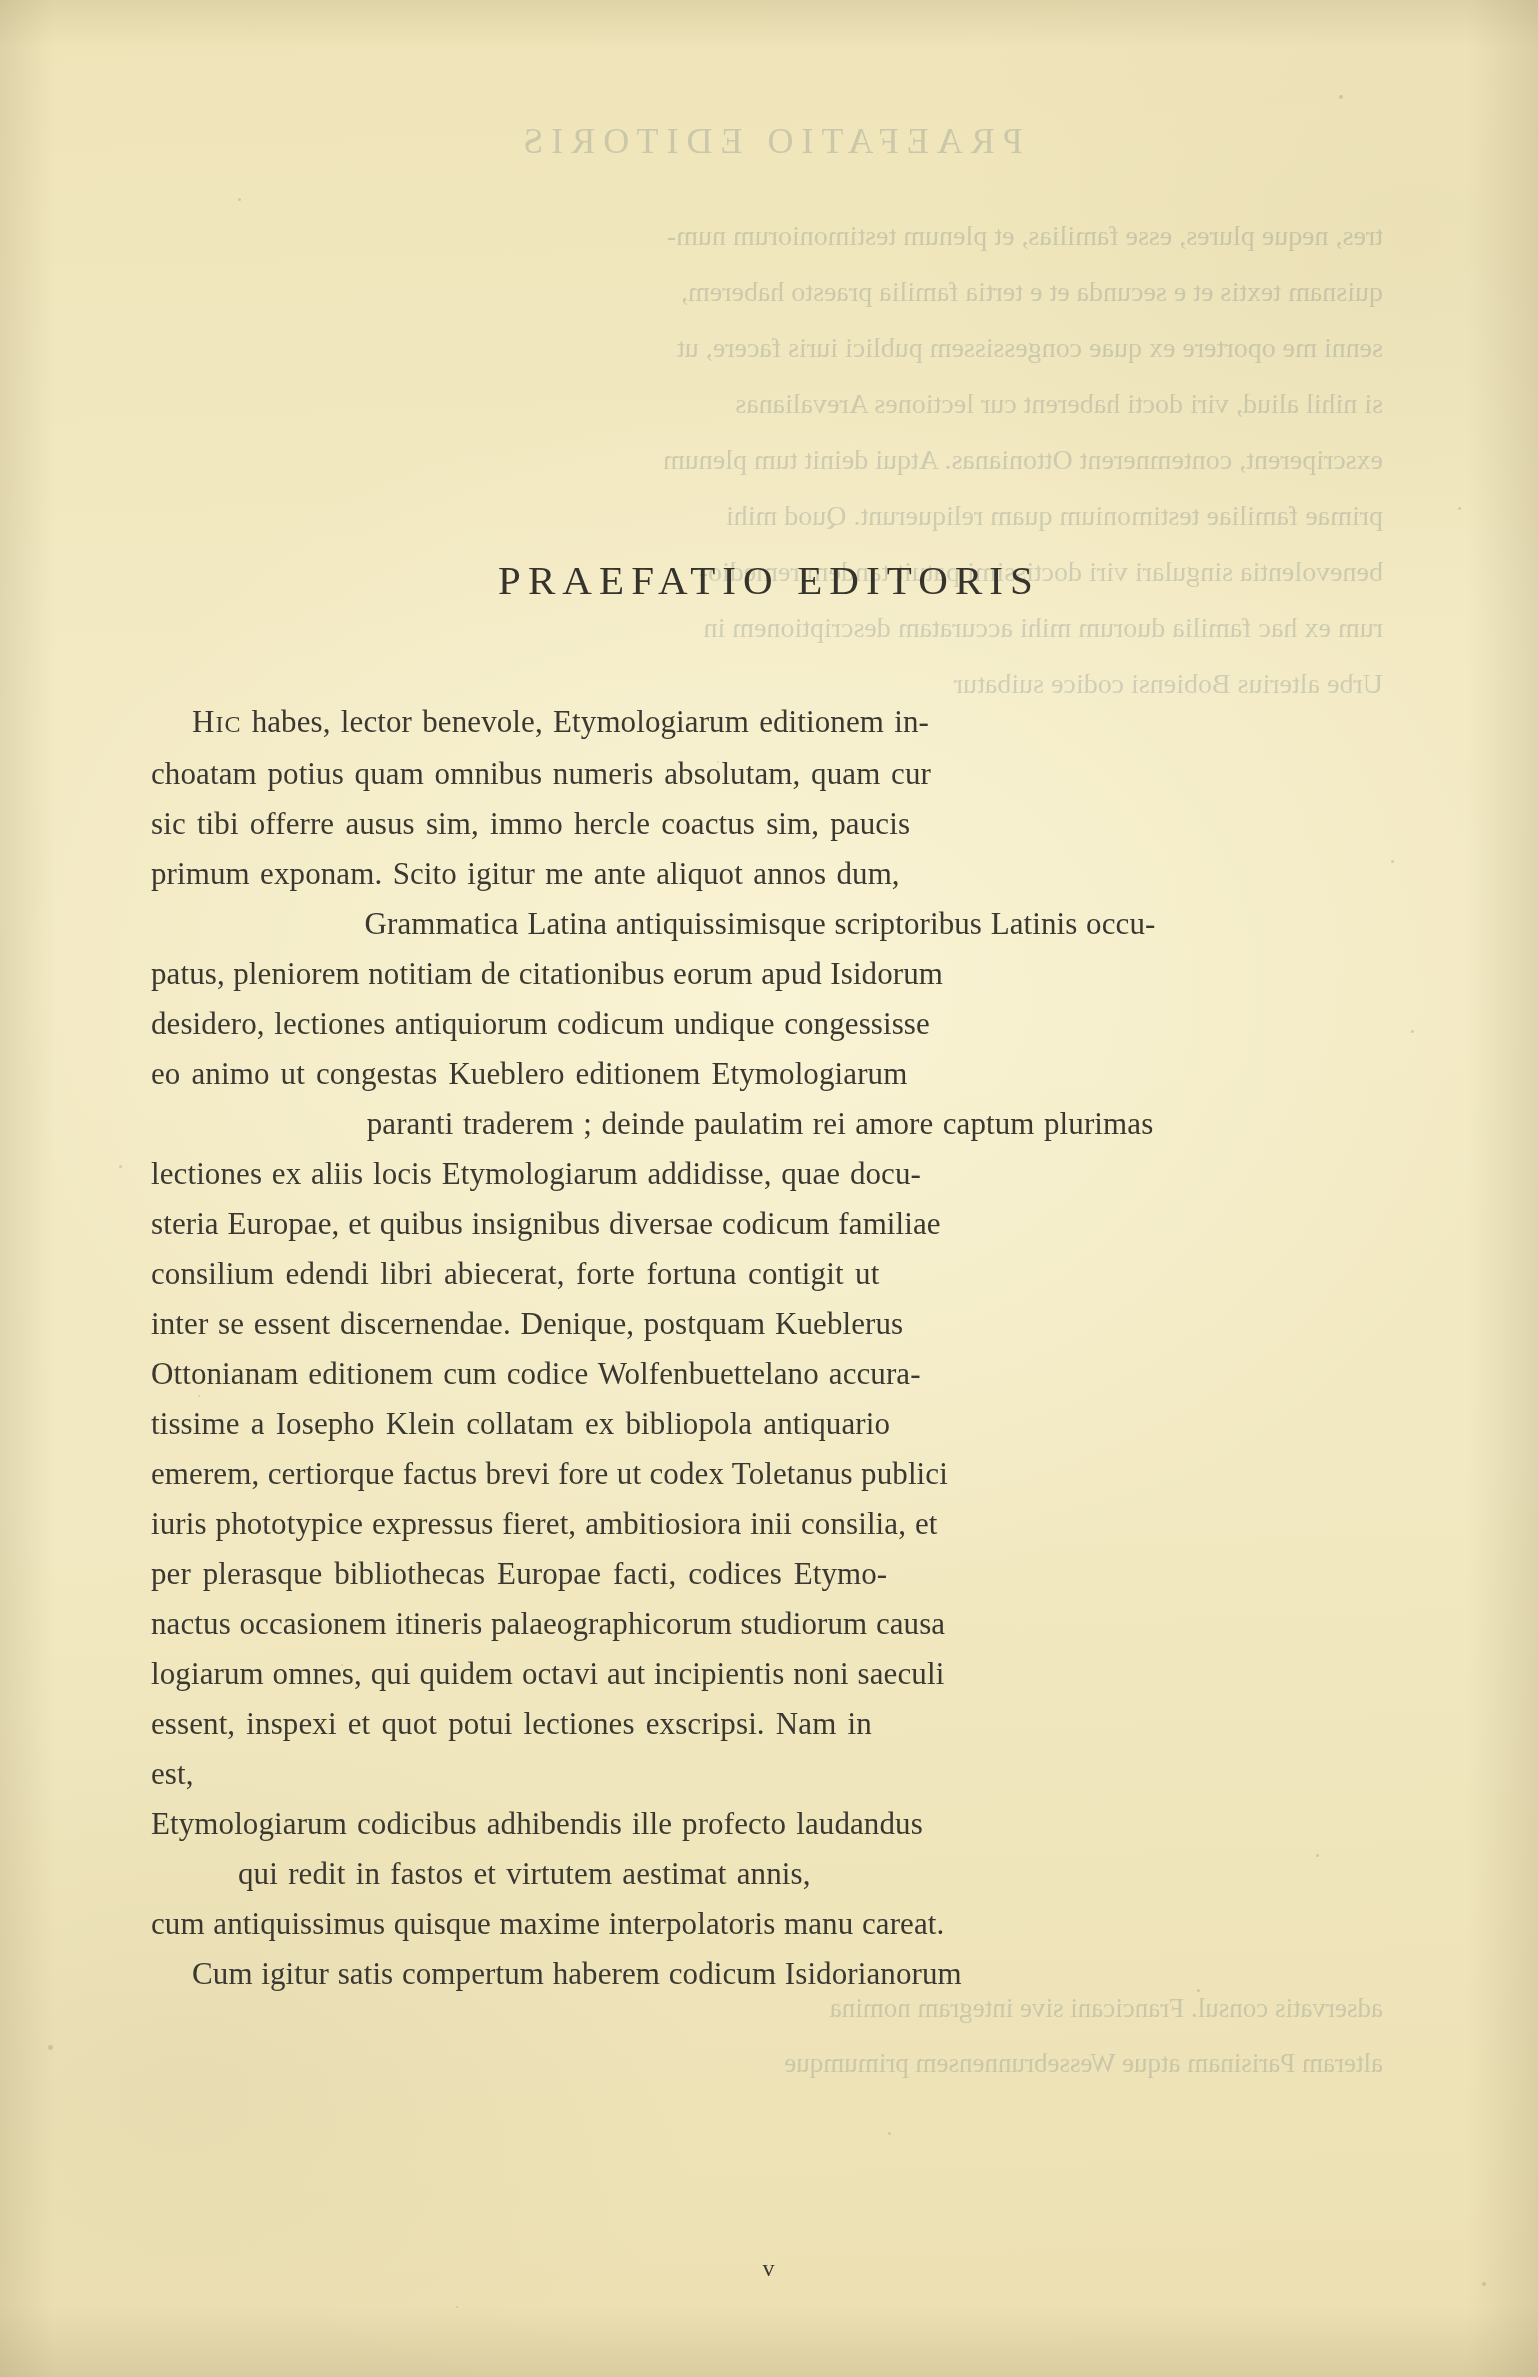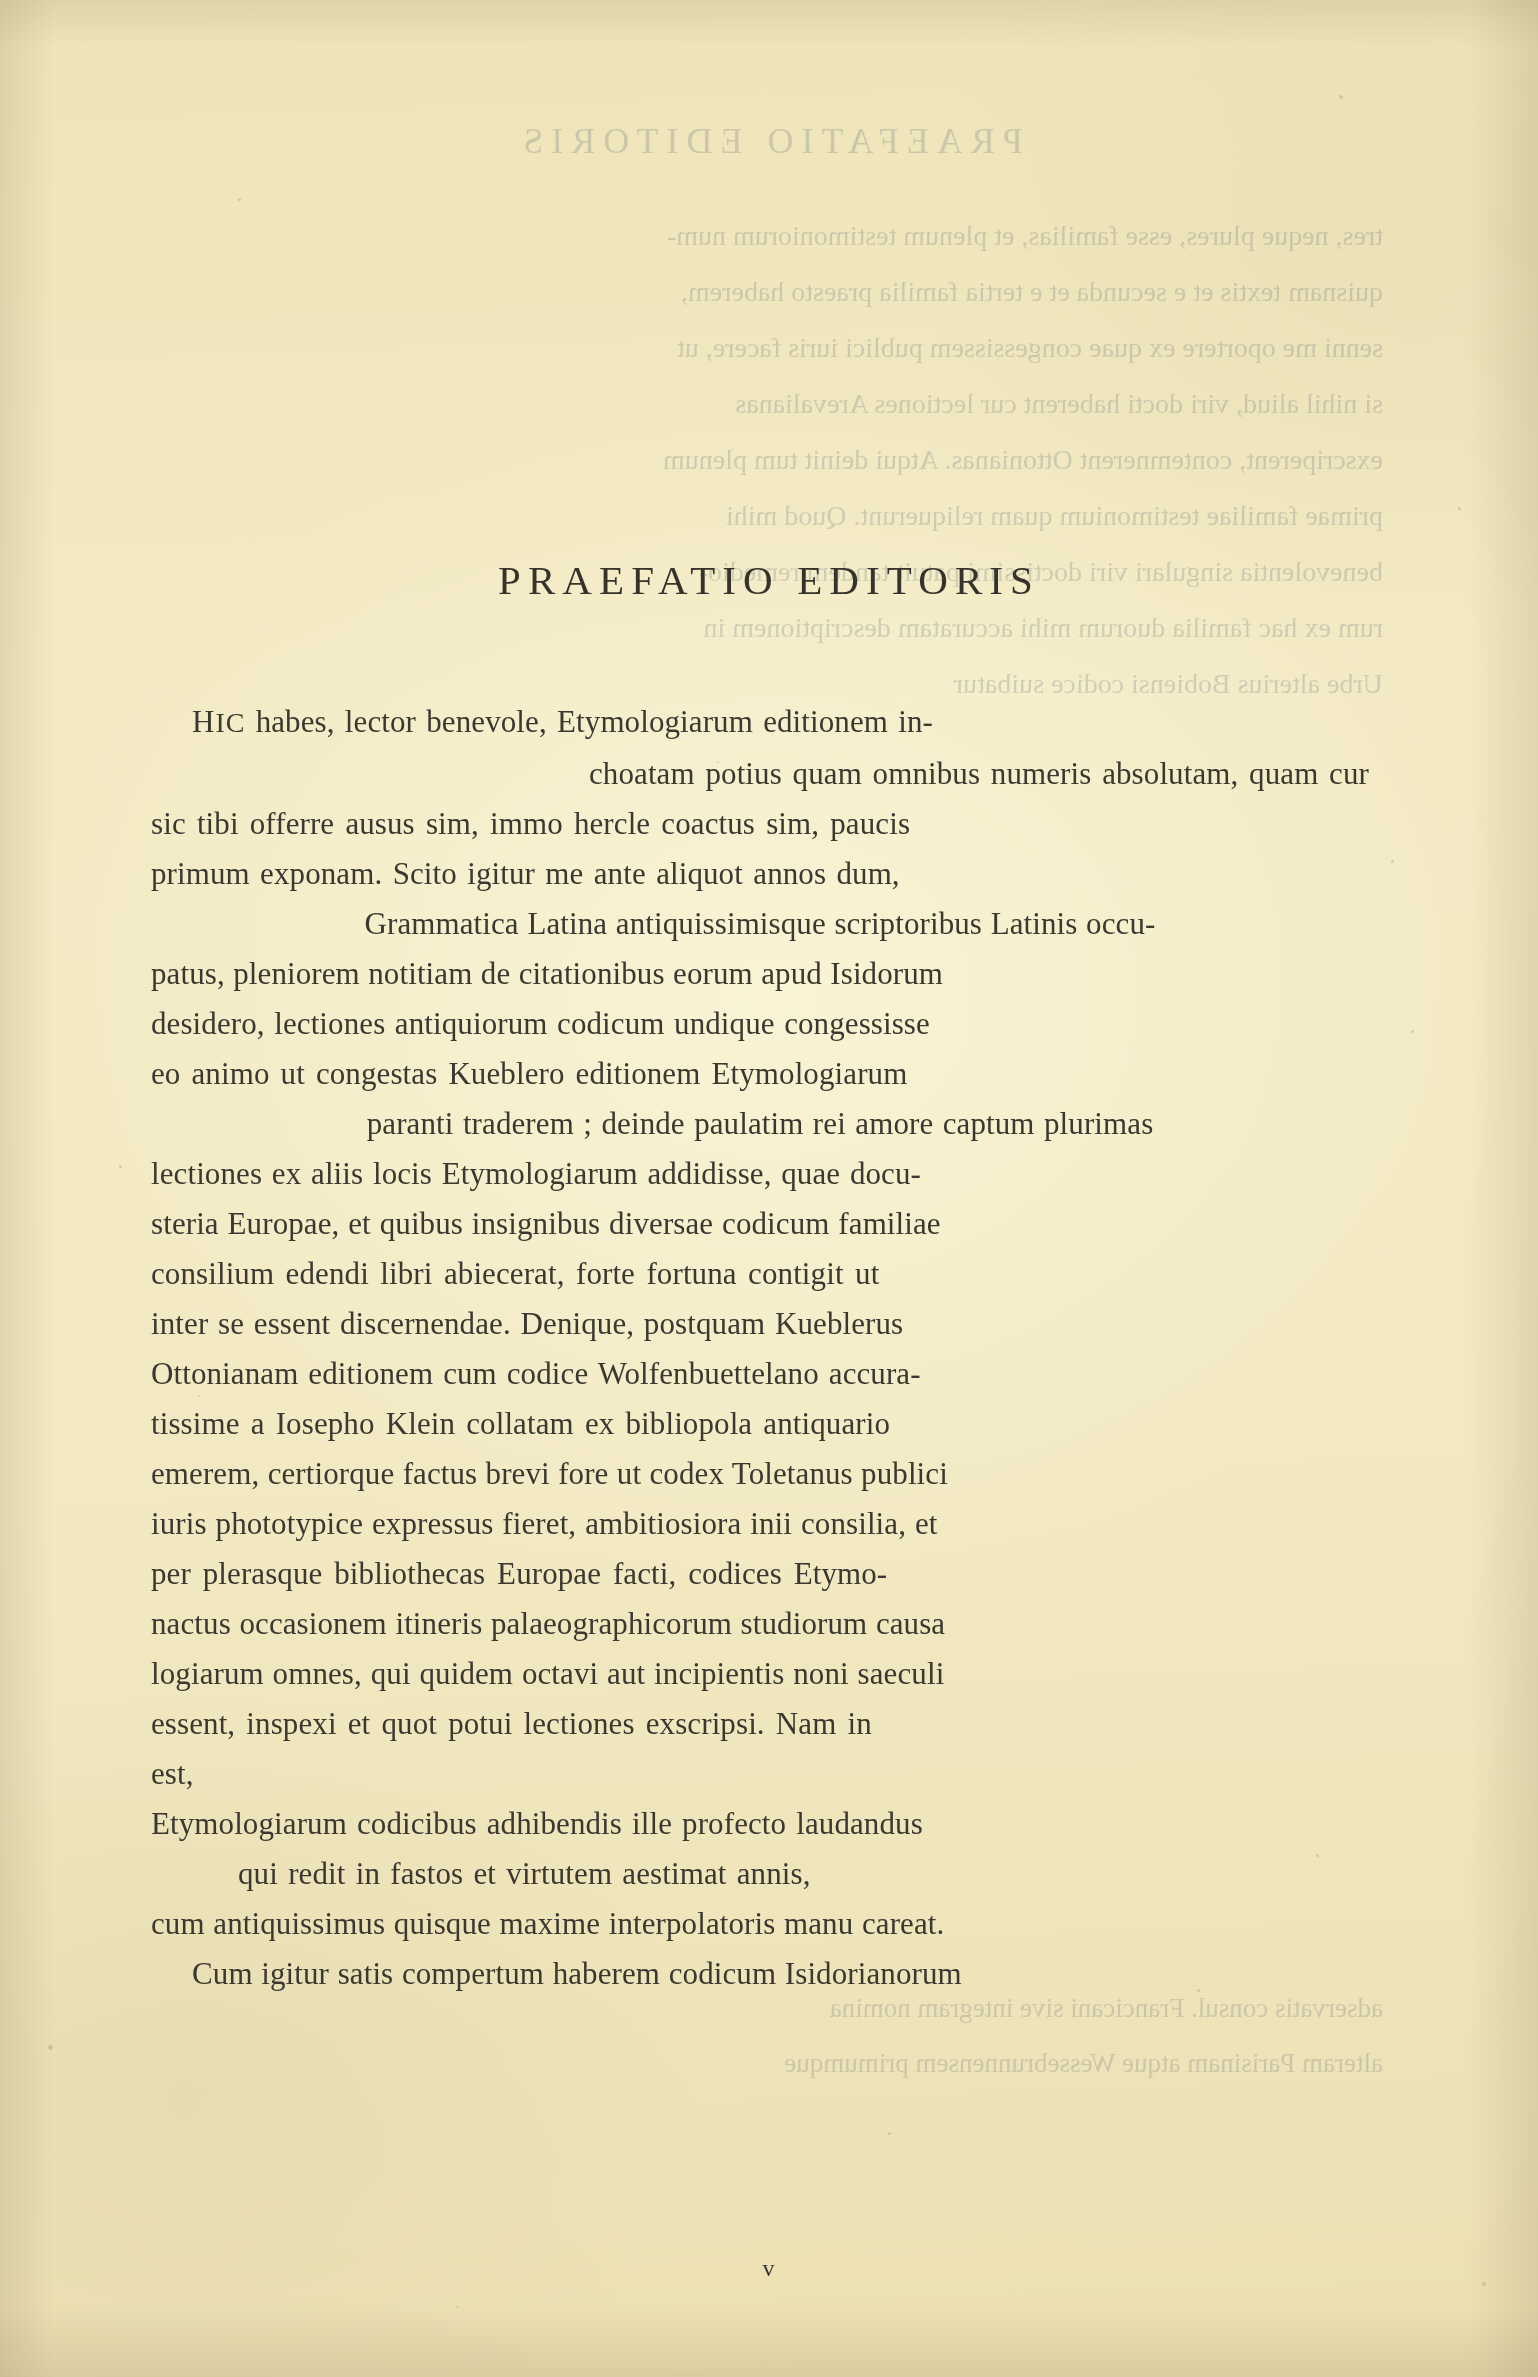--- a/index.html
+++ b/index.html
@@ -164,22 +164,22 @@
     </div>
   </div>
 
   <div class="content">
 
     <div class="page-title">PRAEFATIO EDITORIS</div>
 
     <div class="body-block">
 
       <div id="main-lines">
-          <div class="tline j indent-line" style="word-spacing: 2.4px;"><span class="smallcaps"><span style="font-size: 31px;">H</span><span style="font-size: 28px;">IC</span></span>  habes,  lector  benevole,  Etymologiarum  editionem  in-</div>
-          <div class="tline j" style="word-spacing: 2.9px; text-align: right;">choatam  potius  quam  omnibus  numeris  absolutam,  quam  cur</div>
+          <div class="tline j indent-line" style="word-spacing: 2.4px;"><span class="smallcaps"><span style="font-size: 31px;">H</span><span style="font-size: 24px;">IC</span></span>  habes,  lector  benevole,  Etymologiarum  editionem  in-</div>
+          <div class="tline j" style="word-spacing: 2.9px;">choatam  potius  quam  omnibus  numeris  absolutam,  quam  cur</div>
           <div class="tline j" style="word-spacing: 3.3px;">sic  tibi  offerre  ausus  sim,  immo  hercle  coactus  sim,  paucis</div>
           <div class="tline j" style="word-spacing: 2.5px;">primum  exponam.   Scito  igitur  me  ante  aliquot  annos  dum,</div>
           <div class="tline j" style="word-spacing: 0.8px; text-align: center;">Grammatica Latina antiquissimisque scriptoribus Latinis occu-</div>
           <div class="tline j" style="word-spacing: 0.6px;">patus, pleniorem notitiam de citationibus eorum apud Isidorum</div>
           <div class="tline j" style="word-spacing: 1.7px;">desidero,  lectiones  antiquiorum  codicum  undique  congessisse</div>
           <div class="tline j" style="word-spacing: 3.2px;">eo  animo  ut  congestas  Kueblero  editionem  Etymologiarum</div>
           <div class="tline j" style="word-spacing: 1.6px; text-align: center;">paranti traderem ;  deinde  paulatim  rei  amore  captum  plurimas</div>
           <div class="tline j" style="word-spacing: 1.9px;">lectiones  ex  aliis  locis  Etymologiarum  addidisse,  quae  docu-</div>
           <div class="tline j" style="word-spacing: 1px;">steria Europae, et quibus insignibus diversae codicum familiae</div>
           <div class="tline j" style="word-spacing: 3.6px;">consilium  edendi  libri  abiecerat,  forte  fortuna  contigit  ut</div>

